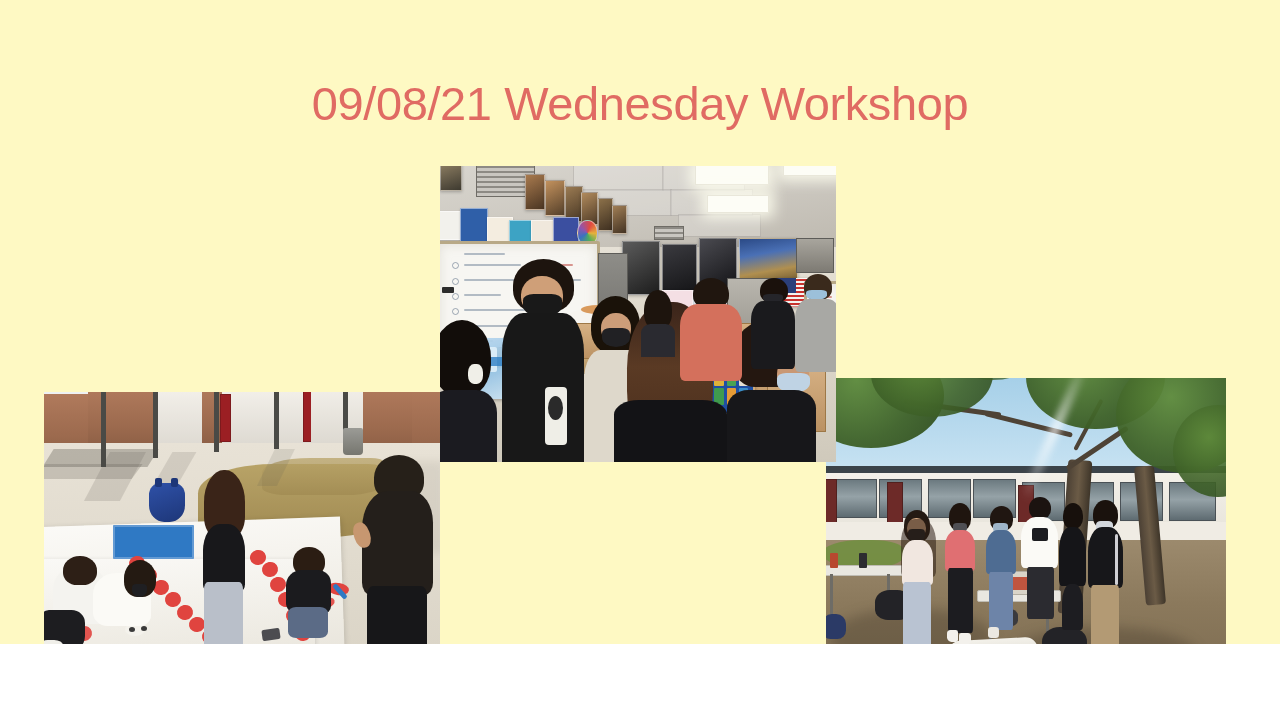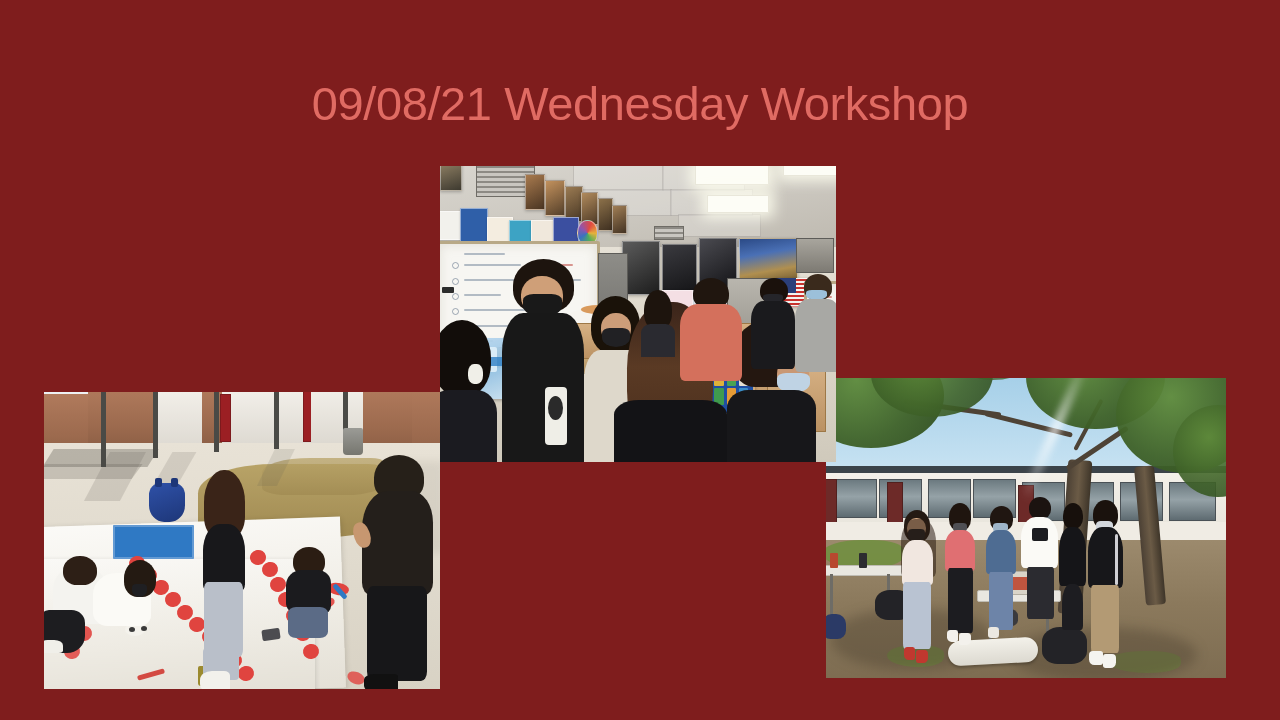--- a/index.html
+++ b/index.html
@@ -7,22 +7,22 @@
     margin: 0;
     padding: 0;
     background: #ffffff;
   }
   body {
     font-family: "Liberation Sans", sans-serif;
   }
   #slide {
     position: relative;
     width: 1280px;
-    height: 720px;
-    background: #7f1d1d;
+    height: 644px;
+    background: #fef9c3;
     overflow: hidden;
   }
 
   
   #slide-title {
     position: absolute;
     left: 0;
     top: 76px;
     width: 1280px;
     text-align: center;

